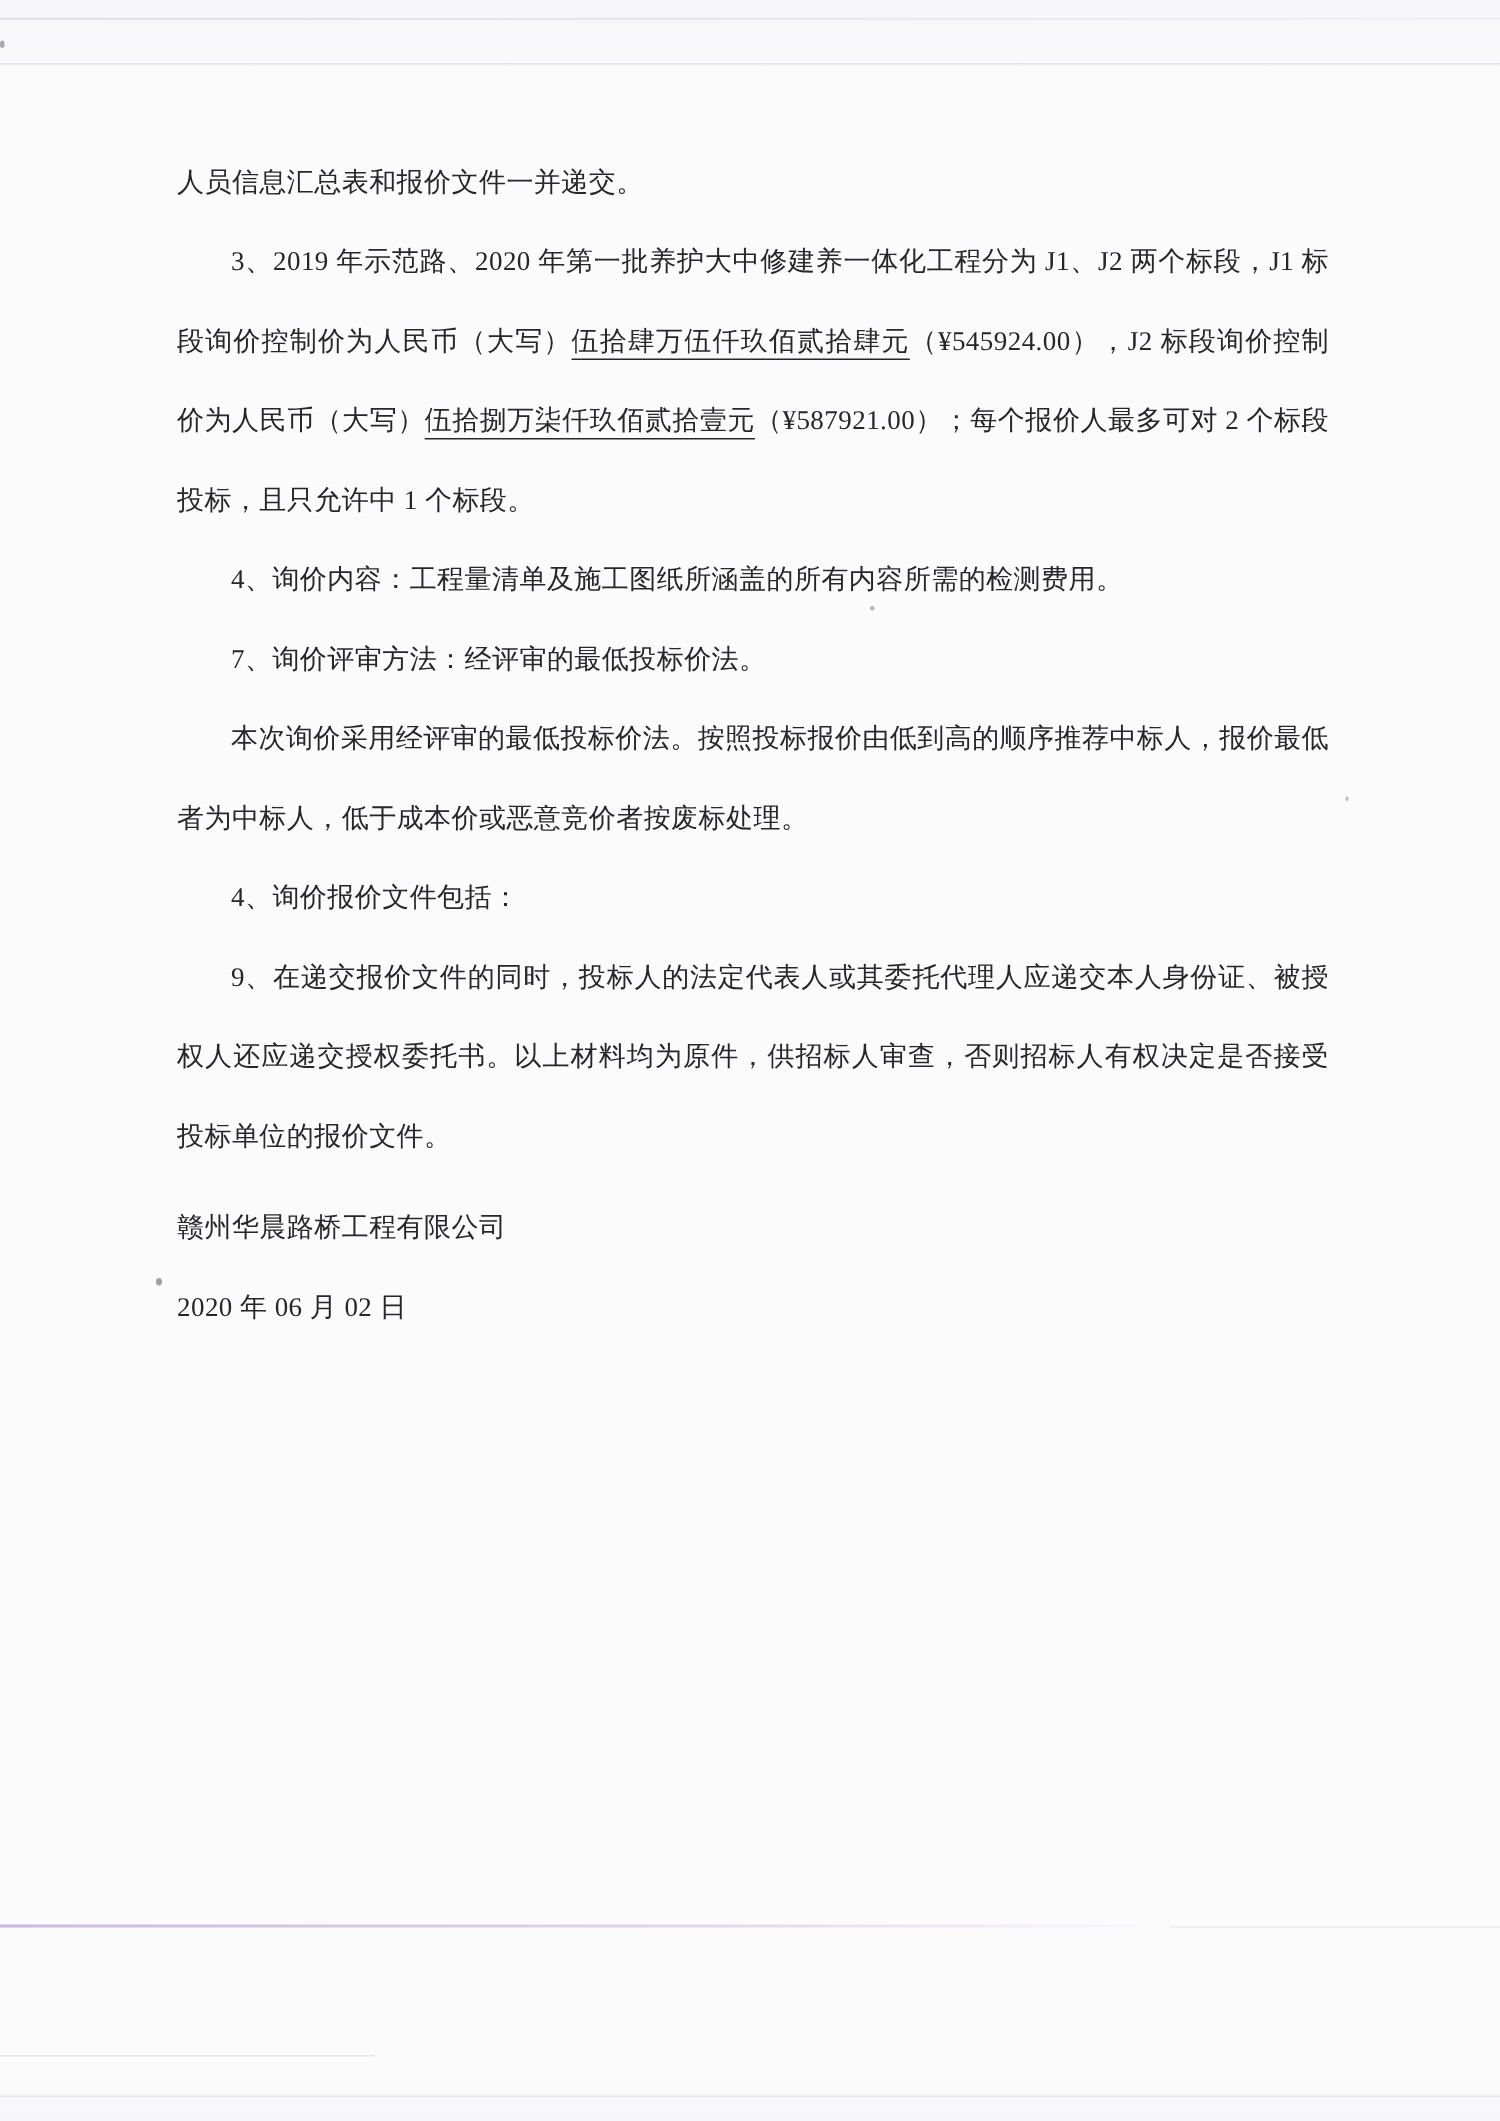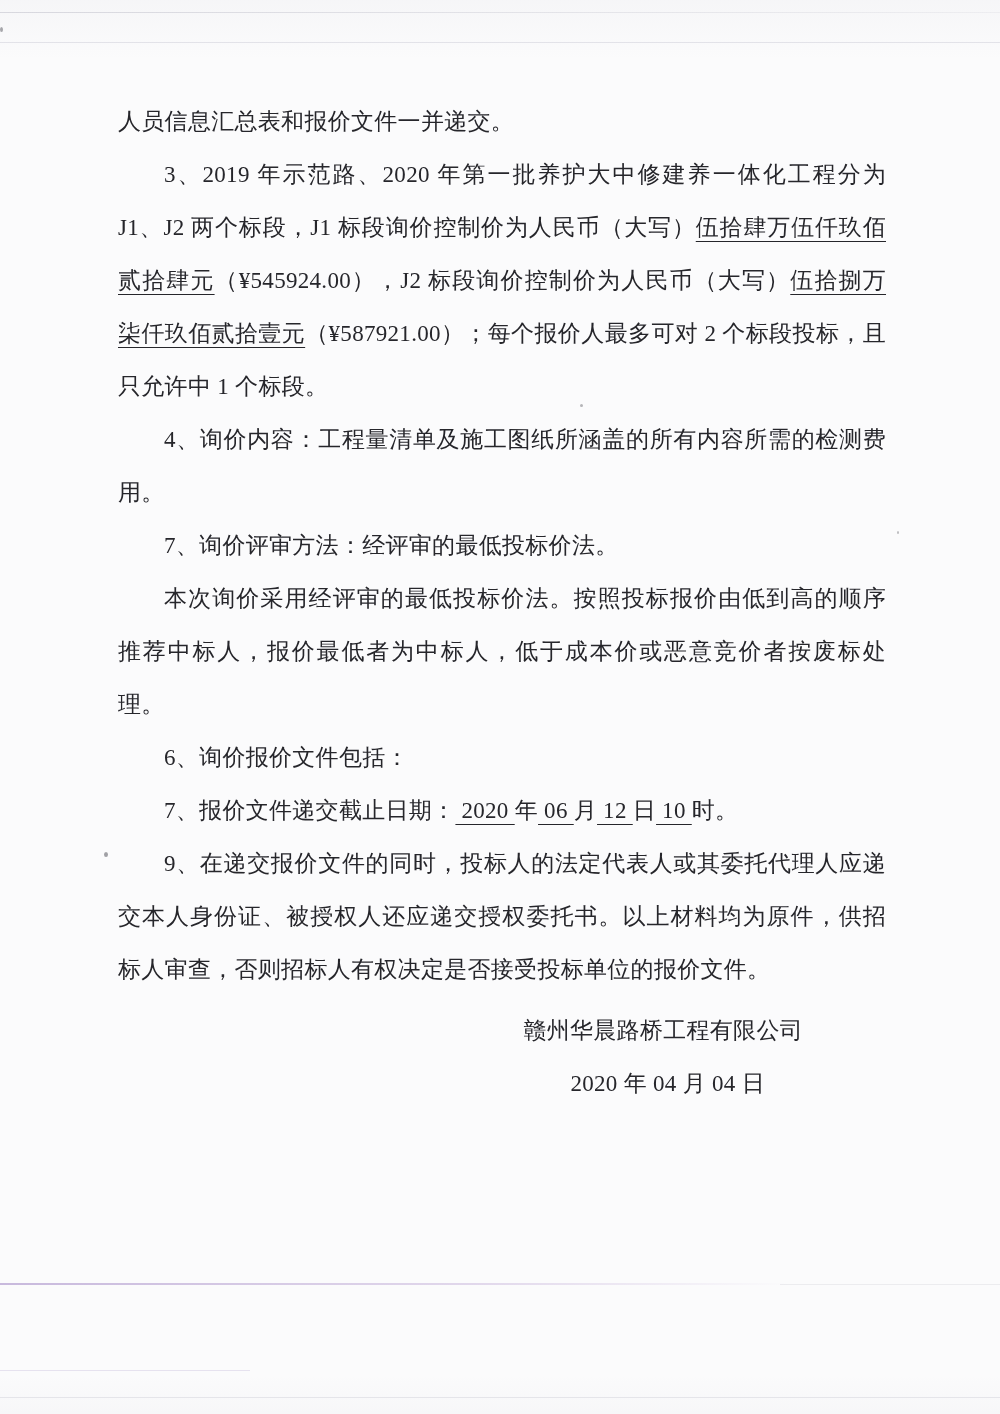--- a/index.html
+++ b/index.html
@@ -22,35 +22,35 @@
     background:
       linear-gradient(180deg, rgba(120,120,140,0.04) 0px, rgba(255,255,255,0) 60px),
       linear-gradient(0deg, rgba(120,120,140,0.03) 0px, rgba(255,255,255,0) 40px);
     pointer-events: none;
   }
   .content {
     position: absolute;
     left: 118px;
     top: 95px;
     width: 768px;
-    font-size: 23px;
+    font-size: 18px;
     line-height: 53px;
     color: var(--ink, #26262b);
     text-align: justify;
     letter-spacing: 0.3px;
   }
   .para { margin: 0; text-indent: 2em; }
   .para.no-indent { text-indent: 0; }
   .u {
     text-decoration: underline;
     text-decoration-thickness: 1px;
     text-underline-offset: 6px;
   }
   .sig { margin-top: 8px; }
-  .sig p { margin: 0; text-align: right; }
+  .sig p { margin: 0; text-align: left; }
   .sig-company { padding-right: 83px; }
   .sig-date { padding-right: 121px; }
 
   
   .scanline { position: absolute; left: 0; height: 1px; pointer-events: none; }
   .scanline.l-top1 { top: 12px; width: 100%;
     background: linear-gradient(90deg, rgba(165,165,180,0.38), rgba(165,165,180,0.12)); }
   .scanline.l-top2 { top: 42px; width: 100%; background: rgba(170,170,186,0.28); }
   .scanline.l-date { top: 1283px; width: 790px; height: 2px;
     background: linear-gradient(90deg, rgba(150,120,190,0.50), rgba(170,140,200,0.32) 60%, rgba(170,140,200,0)); }
@@ -76,31 +76,30 @@
     <p class="para no-indent"><span>人员信息汇总表和报价文件一并递交。</span></p>
 
     <p class="para"><span>3、2019 年示范路、2020 年第一批养护大中修建养一体化工程分为 J1、J2 两个标段，J1 标段询价控制价为人民币（大写）</span><span class="u">伍拾肆万伍仟玖佰贰拾肆元</span><span>（¥545924.00），J2 标段询价控制价为人民币（大写）</span><span class="u">伍拾捌万柒仟玖佰贰拾壹元</span><span>（¥587921.00）；每个报价人最多可对 2 个标段投标，且只允许中 1 个标段。</span></p>
 
     <p class="para"><span>4、询价内容：工程量清单及施工图纸所涵盖的所有内容所需的检测费用。</span></p>
 
     <p class="para"><span>7、询价评审方法：经评审的最低投标价法。</span></p>
 
     <p class="para"><span>本次询价采用经评审的最低投标价法。按照投标报价由低到高的顺序推荐中标人，报价最低者为中标人，低于成本价或恶意竞价者按废标处理。</span></p>
 
-    <p class="para"><span>6、询价报价文件包括：</span></p>
+    <p class="para"><span>4、询价报价文件包括：</span></p>
 
 
-    <p class="para"><span>7、报价文件递交截止日期：</span><span class="u">&nbsp;2020&nbsp;</span><span>年</span><span class="u">&nbsp;06&nbsp;</span><span>月</span><span class="u">&nbsp;12&nbsp;</span><span>日</span><span class="u">&nbsp;10&nbsp;</span><span>时。</span></p>
 
 
     <p class="para"><span>9、在递交报价文件的同时，投标人的法定代表人或其委托代理人应递交本人身份证、被授权人还应递交授权委托书。以上材料均为原件，供招标人审查，否则招标人有权决定是否接受投标单位的报价文件。</span></p>
 
     <div class="sig">
       <p class="sig-company">赣州华晨路桥工程有限公司</p>
-      <p class="sig-date">2020 年 04 月 04 日</p>
+      <p class="sig-date">2020 年 06 月 02 日</p>
     </div>
 
   </main>
 
   <div class="scanline l-date"></div>
   <div class="scanline l-date-tail"></div>
   <div class="scanline l-bot1"></div>
   <div class="scanline l-bot2"></div>
 
   <div class="speck s1"></div>

